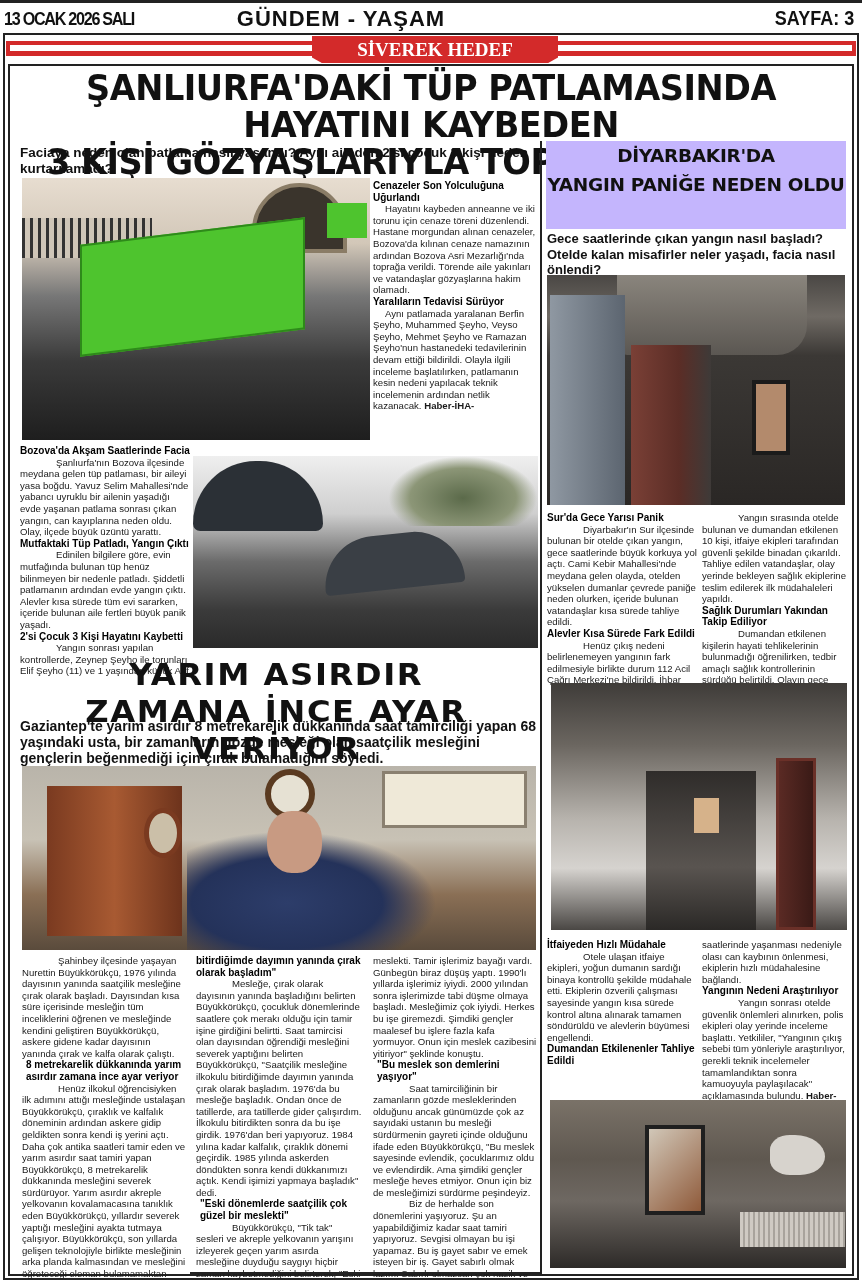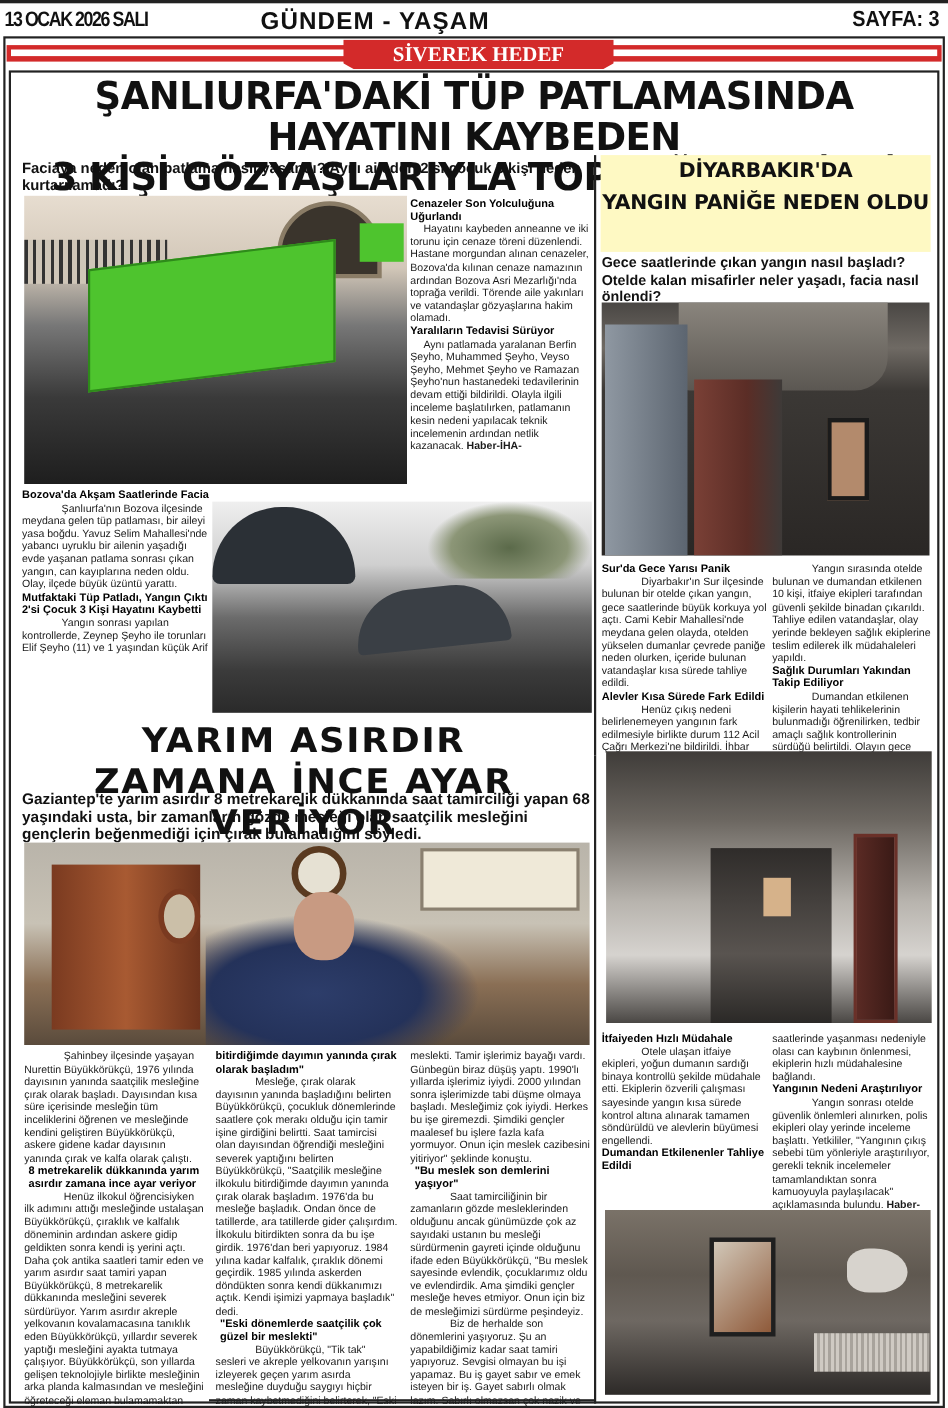--- a/index.html
+++ b/index.html
@@ -39,21 +39,21 @@
   .funeral2 .umb2 { position:absolute; left:130px; top:78px; width:140px; height:55px; background:#3a3f45; border-radius: 70px 70px 6px 6px; transform: rotate(-6deg); }
   .funeral2 .trees { position:absolute; right:0; top:0; width:150px; height:70px; background: radial-gradient(ellipse at 50% 60%, #5b6a4a 0%, #8c9677 50%, transparent 70%); }
 
   .txt { position: absolute; font-size: 9.6px; line-height: 11.6px; color: #1a1a1a; font-family: "Liberation Sans", sans-serif; }
   .txt p { margin: 0; }
   .txt .h { font-weight: bold; color: #000; font-size: 10px; }
   .txt .ind { text-indent: 12px; }
   .txt .ind2 { text-indent: 36px; }
   .txt .src { font-weight: bold; }
 
-  .right-head { position: absolute; left: 546px; top: 141px; width: 300px; height: 88px; background: #fef9c3; text-align: center; font-family: "DejaVu Sans", sans-serif; font-weight: 900; font-size: 18.5px; line-height: 29px; letter-spacing: -0.3px; }
+  .right-head { position: absolute; left: 546px; top: 141px; width: 300px; height: 88px; background: #c4b5fd; text-align: center; font-family: "DejaVu Sans", sans-serif; font-weight: 900; font-size: 18.5px; line-height: 29px; letter-spacing: -0.3px; }
   .right-spot { position: absolute; left: 547px; top: 231px; width: 300px; font-weight: bold; font-size: 13px; line-height: 15.5px; }
 
   .hotel1 { left: 547px; top: 275px; width: 298px; height: 230px; background: linear-gradient(180deg,#4a4744 0%, #6f6a64 18%, #3b3835 35%, #2a2725 100%); }
   .hotel1 .door { position:absolute; left:3px; top:20px; width:75px; height:210px; background: linear-gradient(90deg,#8f98a2,#5c6570); }
   .hotel1 .cab { position:absolute; left:84px; top:70px; width:80px; height:160px; background: linear-gradient(90deg,#7a4036,#5b2d26 60%,#3e3a38); }
   .hotel1 .win { position:absolute; left:205px; top:105px; width:38px; height:75px; border:4px solid #1b1b1b; background:#b38a6c; }
   .hotel1 .ceil { position:absolute; left:70px; top:0; width:190px; height:80px; background: linear-gradient(180deg,#8a857d,#5b5752); border-radius:0 0 30px 10px; }
 
   .hotel2 { left: 551px; top: 683px; width: 296px; height: 247px; background: linear-gradient(180deg,#3f3c39 0%, #6b6660 25%, #b7b3ad 55%, #d6d3cf 75%, #4a4744 100%); }
   .hotel2 .hall { position:absolute; left:95px; top:88px; width:110px; height:160px; background: linear-gradient(180deg,#2f2c2a,#595450 60%,#2a2826); }
@@ -121,20 +121,21 @@
   <p class="h">Cenazeler Son Yolculuğuna Uğurlandı</p>
   <p class="ind">Hayatını kaybeden anneanne ve iki torunu için cenaze töreni düzenlendi. Hastane morgundan alınan cenazeler, Bozova'da kılınan cenaze namazının ardından Bozova Asri Mezarlığı'nda toprağa verildi. Törende aile yakınları ve vatandaşlar gözyaşlarına hakim olamadı.</p>
   <p class="h">Yaralıların Tedavisi Sürüyor</p>
   <p class="ind"><span>Aynı patlamada yaralanan Berfin Şeyho, Muhammed Şeyho, Veyso Şeyho, Mehmet Şeyho ve Ramazan Şeyho'nun hastanedeki tedavilerinin devam ettiği bildirildi. Olayla ilgili inceleme başlatılırken, patlamanın kesin nedeni yapılacak teknik incelemenin ardından netlik kazanacak.</span> <span class="src">Haber-İHA-</span></p>
 </div>
 
 <div class="txt" style="left:20px; top:445px; width:170px;">
   <p class="h">Bozova'da Akşam Saatlerinde Facia</p>
   <p class="ind2">Şanlıurfa'nın Bozova ilçesinde meydana gelen tüp patlaması, bir aileyi yasa boğdu. Yavuz Selim Mahallesi'nde yabancı uyruklu bir ailenin yaşadığı evde yaşanan patlama sonrası çıkan yangın, can kayıplarına neden oldu. Olay, ilçede büyük üzüntü yarattı.</p>
   <p class="h">Mutfaktaki Tüp Patladı, Yangın Çıktı</p>
+  <p class="ind2">Edinilen bilgilere göre, evin mutfağında bulunan tüp henüz bilinmeyen bir nedenle patladı. Şiddetli patlamanın ardından evde yangın çıktı. Alevler kısa sürede tüm evi sararken, içeride bulunan aile fertleri büyük panik yaşadı.</p>
   <p class="h">2'si Çocuk 3 Kişi Hayatını Kaybetti</p>
   <p class="ind2">Yangın sonrası yapılan kontrollerde, Zeynep Şeyho ile torunları Elif Şeyho (11) ve 1 yaşından küçük Arif</p>
 </div>
 
 <div class="photo funeral2">
   <div class="trees"></div>
   <div class="umb1"></div>
   <div class="umb2"></div>
 </div>
 

